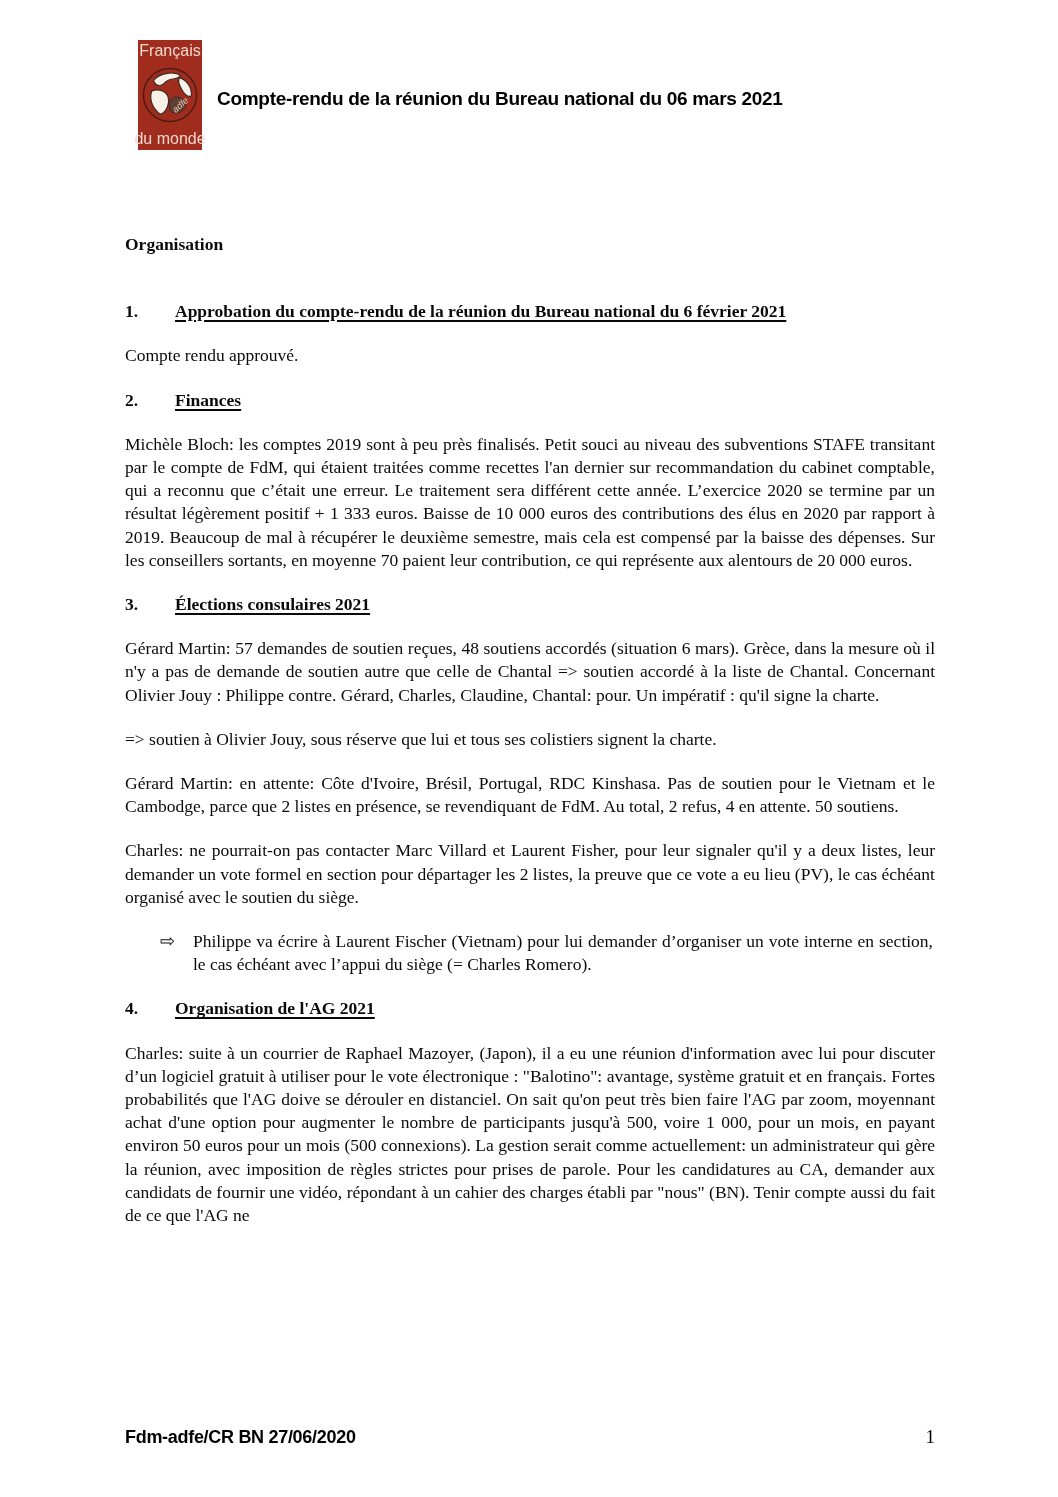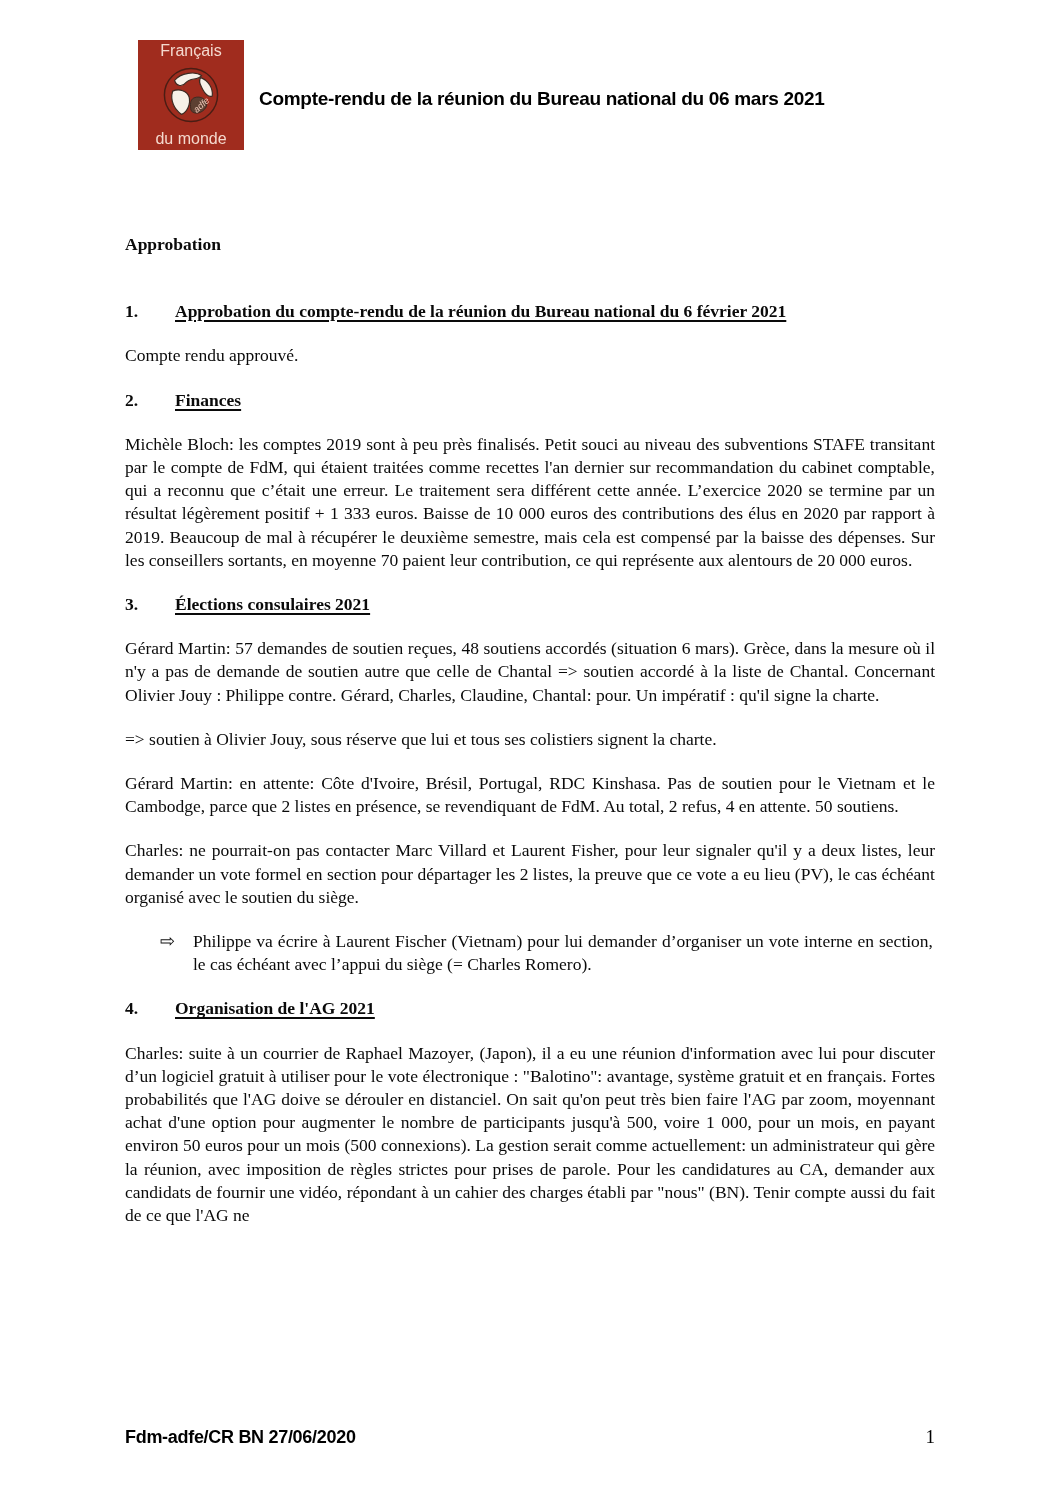--- a/index.html
+++ b/index.html
@@ -7,21 +7,21 @@
     position:relative;
     width:1058px;height:1497px;
     background:#ffffff;
     font-family:"Liberation Serif", serif;
     color:#0a0a0a;
     overflow:hidden;
   }
   
   .doc-header{position:absolute;top:40px;left:138px;display:flex;}
   .logo{
-    width:106px;height:110px;
+    width:64px;height:110px;
     background:#A02C1E;
     color:#F4D9CE;
     font-family:"Liberation Sans", sans-serif;
     display:flex;flex-direction:column;align-items:center;justify-content:space-between;
     padding:3px 14px;box-sizing:border-box;
     font-size:16px;line-height:1;
   }
   .logo .logo-word{white-space:nowrap;}
   .logo svg{display:block;}
   .titles{
@@ -83,21 +83,21 @@
       </span>
       <span class="logo-word">du monde</span>
     </div>
     <div class="titles">
       <p class="doc-title">Compte-rendu de la réunion du Bureau national du 06 mars 2021</p>
     </div>
   </div>
 
   <div class="main">
 
-    <p class="bold first">Approbation</p>
+    <p class="bold first">Organisation</p>
 
     <div class="sec-head gap-lg">
       <span class="sec-num">1.</span>
       <span class="sec-title">Approbation du compte-rendu de la réunion du Bureau national du 6 février 2021</span>
     </div>
     <p class="blk just"><span>Compte rendu approuvé.</span></p>
 
     <div class="sec-head blk">
       <span class="sec-num">2.</span>
       <span class="sec-title">Finances</span>

